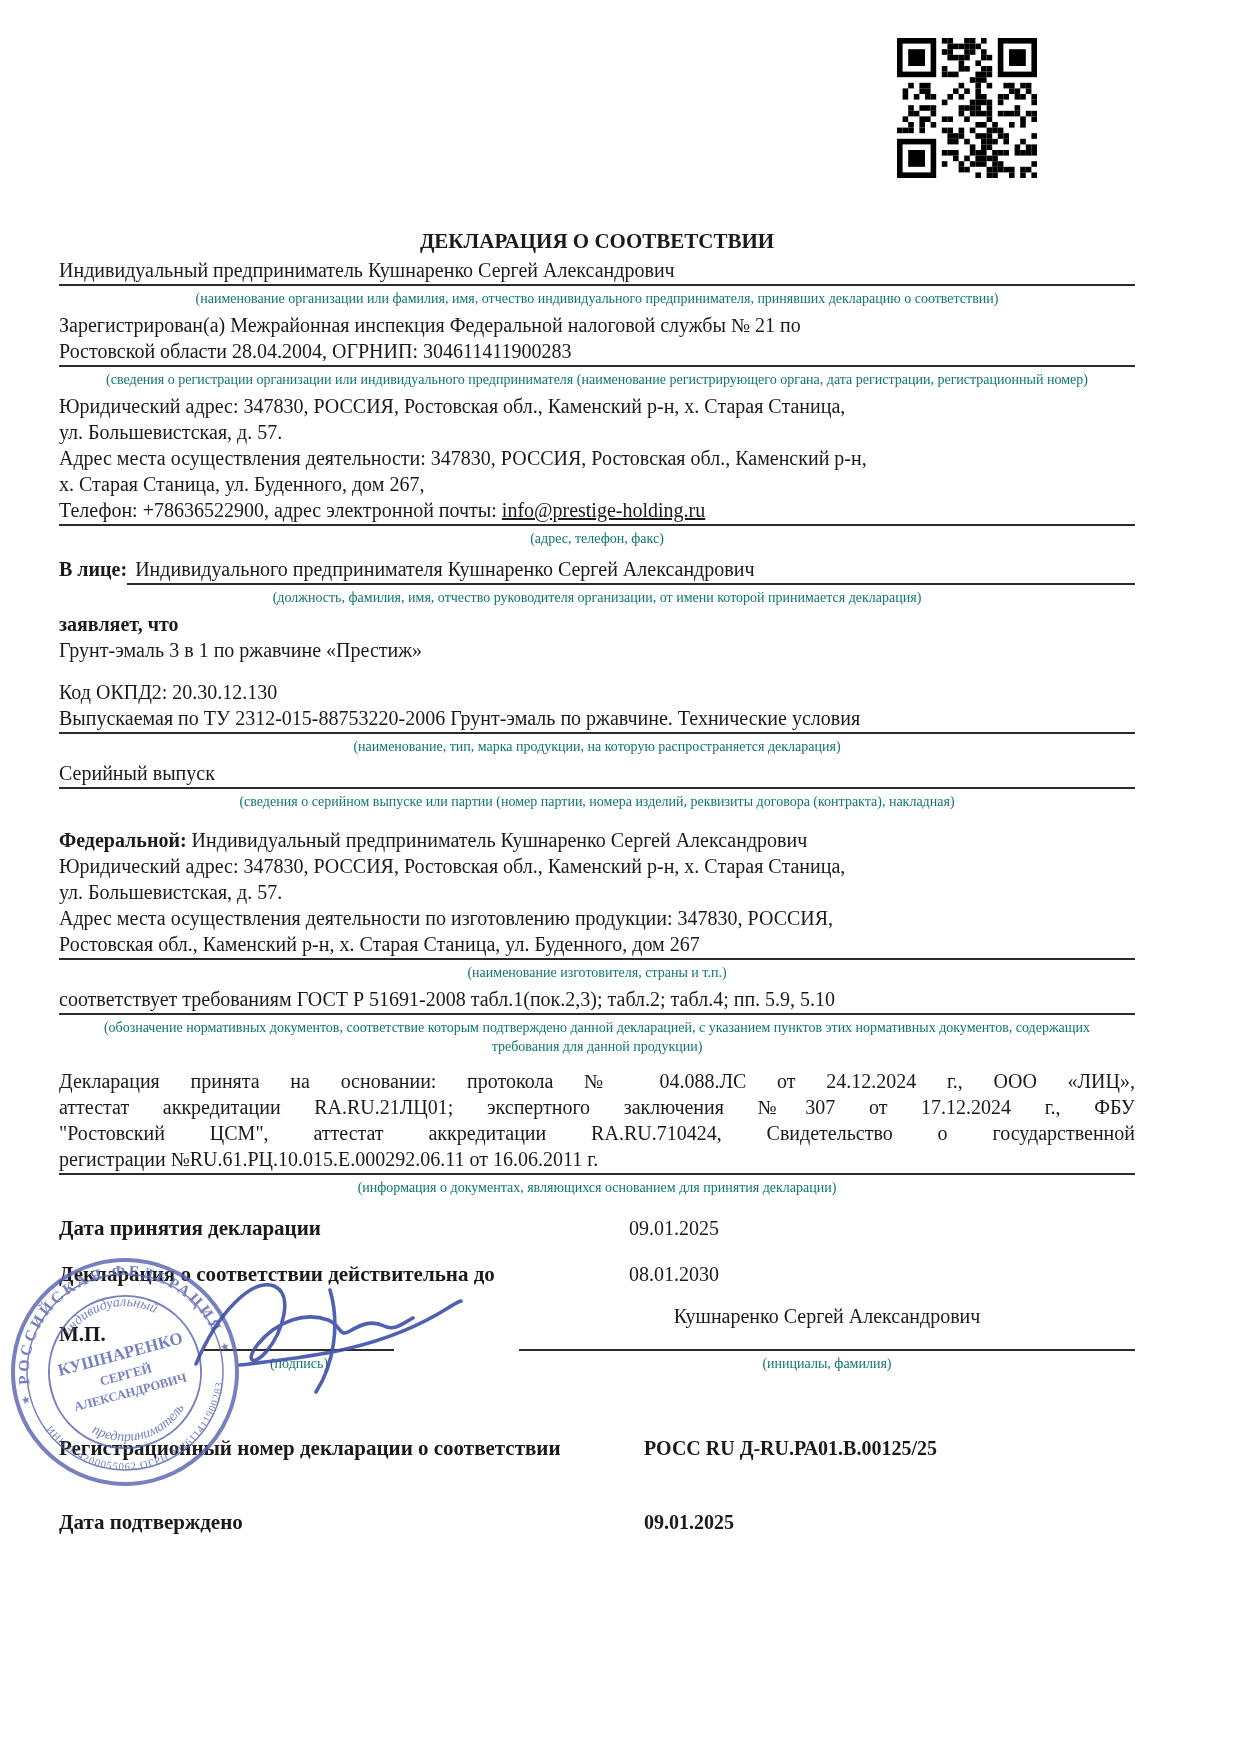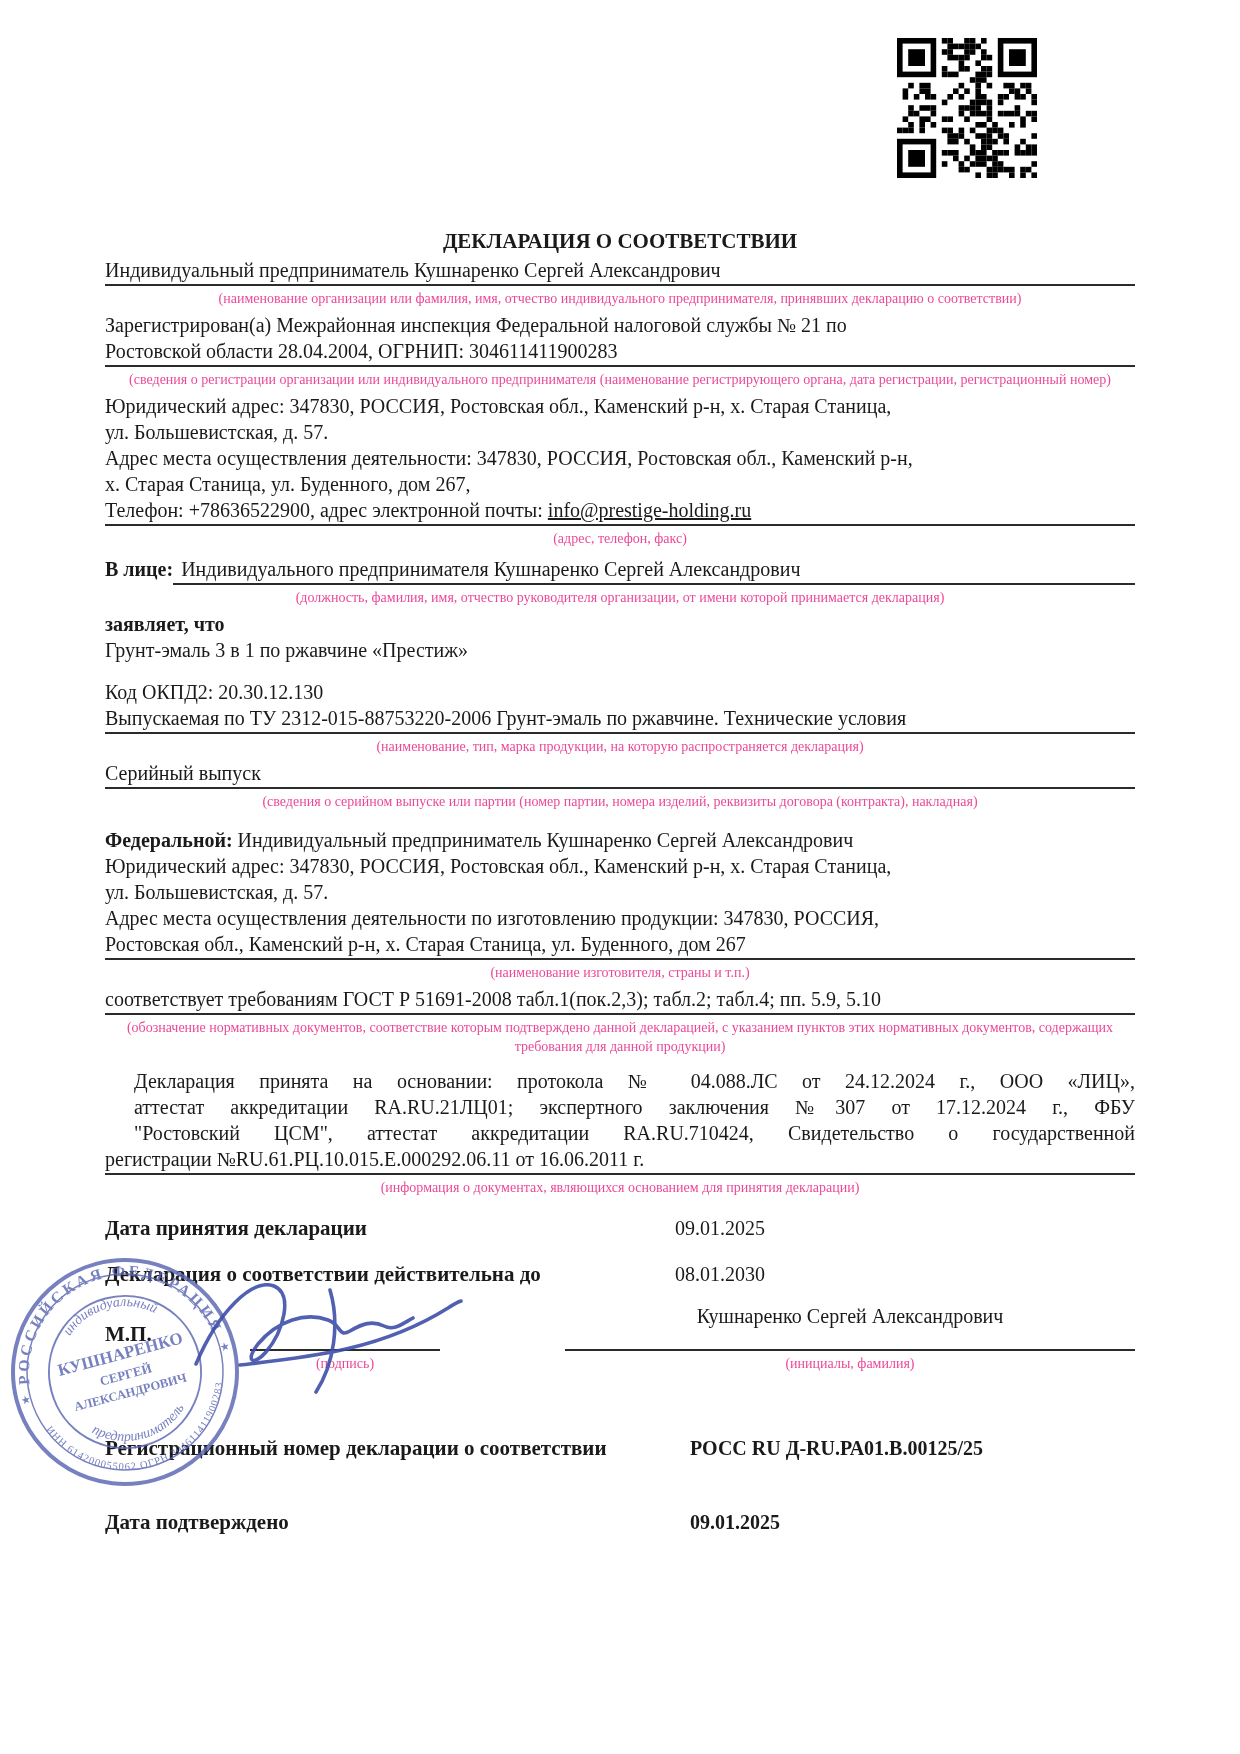--- a/index.html
+++ b/index.html
@@ -1,33 +1,33 @@
 <!DOCTYPE html>
 <html style="--stamp-color: #5a66b2; --signature-color: #3f4fa8; --text-color: #1a1a1a;"><head>
 <meta charset="utf-8">
 <style>
   html,body{margin:0;padding:0;}
   body{
     width:1240px;height:1754px;background:#ffffff;position:relative;
     font-family:"Liberation Serif", serif;color:var(--text-color,#1a1a1a);
     overflow:hidden;
   }
-  .content{padding:228px 105px 0 105px;}
+  .content{padding:228px 105px 0 59px;}
   .t-line{font-size:20px;line-height:26px;}
   .u{border-bottom:2px solid #2b2b2b;padding-bottom:1px;}
-  .caption{font-size:14px;line-height:19px;text-align:center;margin:3px auto 4px auto;color:#ec4899;}
+  .caption{font-size:14px;line-height:19px;text-align:center;margin:3px auto 4px auto;color:#0f766e;}
   .cap-w910{max-width:910px;}
   .cap-w1020{max-width:1020px;}
   .doc-title{text-align:center;font-weight:bold;font-size:21px;line-height:26px;margin-bottom:3px;}
   .bold{font-weight:bold;}
   .inline-label{font-weight:bold;font-size:20px;}
   .flexline{display:flex;align-items:baseline;}
   .flexline .grow{flex:1;}
   .email{text-decoration:underline;}
-  .jline{text-align:justify;text-align-last:justify;margin-left:29px;}
+  .jline{text-align:justify;text-align-last:justify;}
   .jline-last{text-align:left;}
   .gap8{height:8px;}.gap12{height:12px;}.gap16{height:16px;}
   .row{display:flex;font-size:21px;line-height:26px;margin-top:20px;}
   .row .lbl{width:570px;font-weight:bold;}
   .row .val{font-size:20px;}
   .row .val-b{font-size:20px;font-weight:bold;}
   .sig-row{display:flex;align-items:flex-end;margin-top:16px;position:relative;gap:45px;}
   .mp{font-weight:bold;font-size:21px;width:100px;padding-bottom:30px;}
   .sig-left{width:190px;margin-right:80px;}
   .sig-right{flex:1;}

